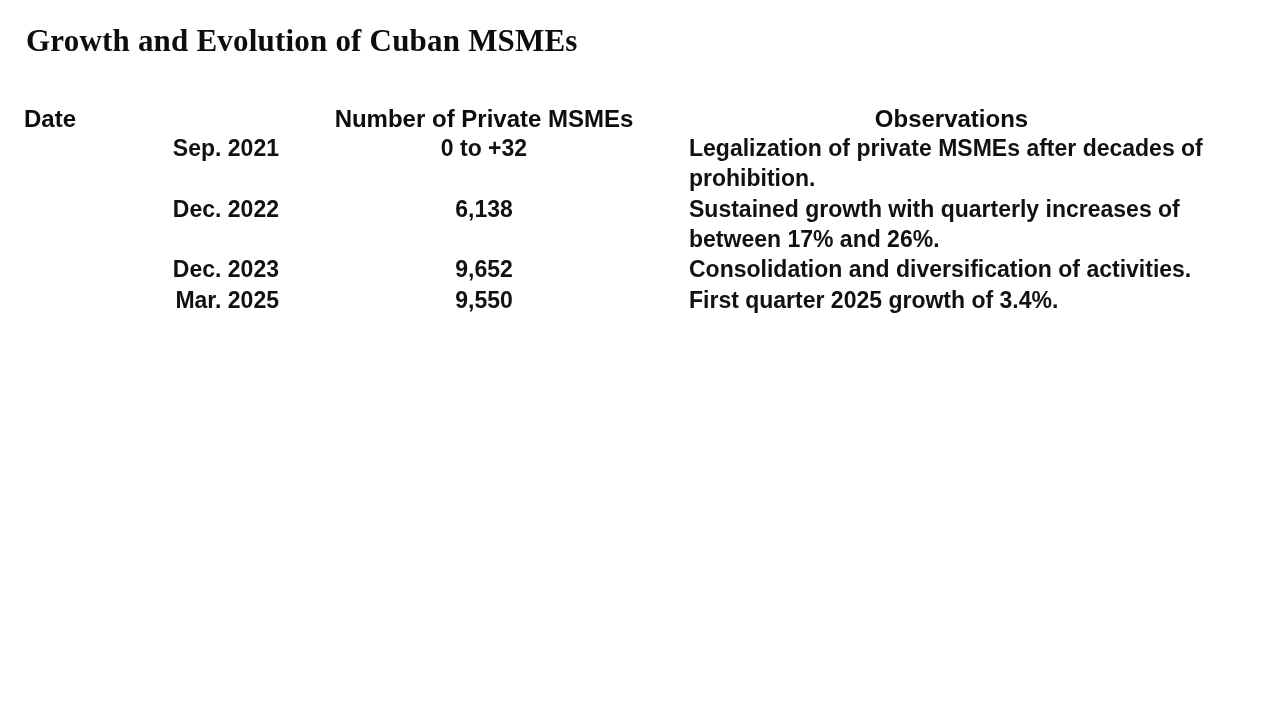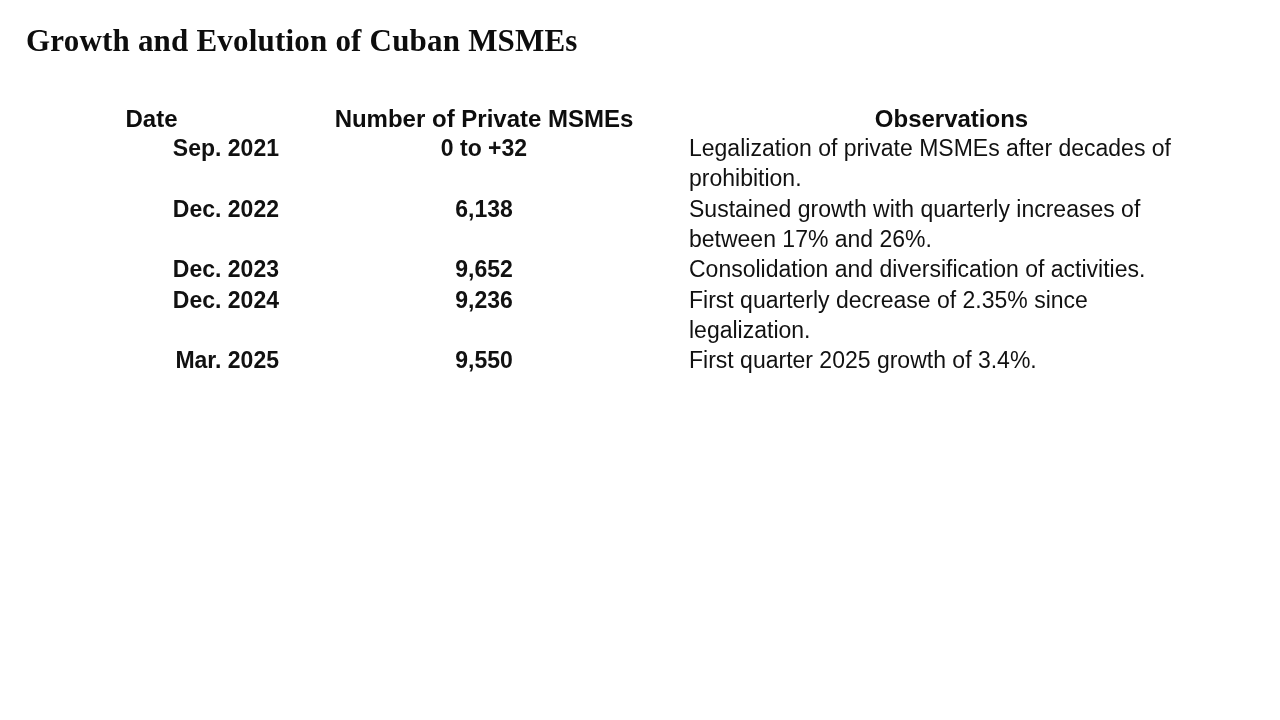--- a/index.html
+++ b/index.html
@@ -48,41 +48,41 @@
     padding: 0;
     vertical-align: top;
   }
   thead th {
     font-size: 24px;
     font-weight: bold;
     color: #0d0d0d;
     padding-bottom: 20px;
     line-height: 1.15;
   }
-  th.h-date { text-align: center; padding-left: 0; }
+  th.h-date { text-align: left; padding-left: 0; }
   th.h-num  { text-align: center; }
   th.h-obs  { text-align: center; padding-left: 4px; }
 
   tbody td {
     font-size: 23px;
     line-height: 1.32;
     padding-top: 9px;
     padding-bottom: 9px;
   }
   td.d-date {
     font-weight: bold;
     text-align: right;
     white-space: nowrap;
   }
   td.d-num {
     font-weight: bold;
     text-align: center;
   }
   td.d-obs {
-    font-weight: normal;
+    font-weight: bold;
     text-align: left;
     padding-left: 4px;
     padding-right: 30px;
   }
   .source-note {
     position: absolute;
     left: 26px;
     top: 662px;
     font-family: "Liberation Serif", serif;
     font-size: 25px;
@@ -121,25 +121,20 @@
           <td class="d-date">Dec. 2022</td>
           <td class="d-num">6,138</td>
           <td class="d-obs">Sustained growth with quarterly increases of between 17% and 26%.</td>
         </tr>
         <tr>
           <td class="d-date">Dec. 2023</td>
           <td class="d-num">9,652</td>
           <td class="d-obs">Consolidation and diversification of activities.</td>
         </tr>
         <tr>
-          <td class="d-date">Dec. 2024</td>
-          <td class="d-num">9,236</td>
-          <td class="d-obs">First quarterly decrease of 2.35% since legalization.</td>
-        </tr>
-        <tr>
           <td class="d-date">Mar. 2025</td>
           <td class="d-num">9,550</td>
           <td class="d-obs">First quarter 2025 growth of 3.4%.</td>
         </tr>
       </tbody>
     </table>
   </div>
 
 
 </div>

